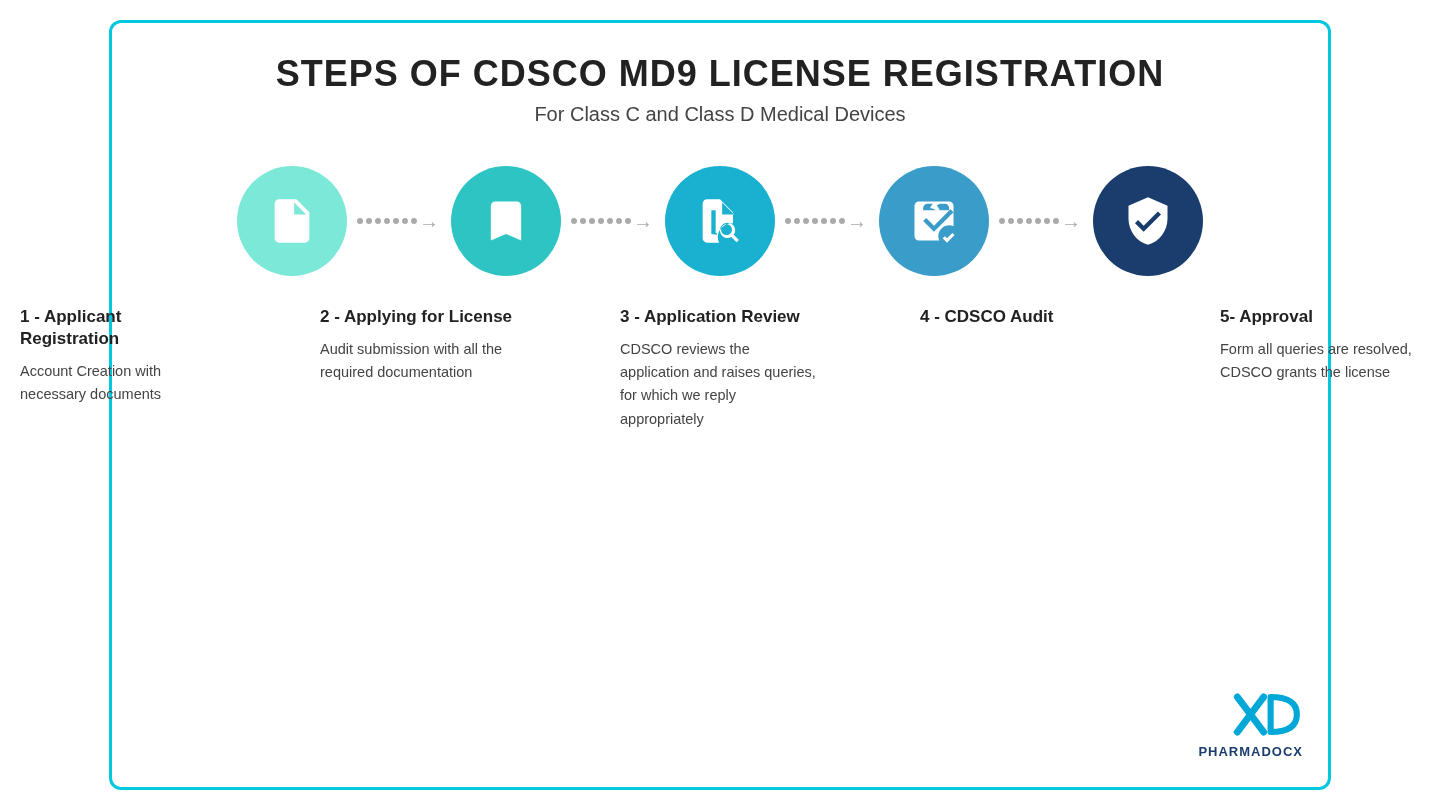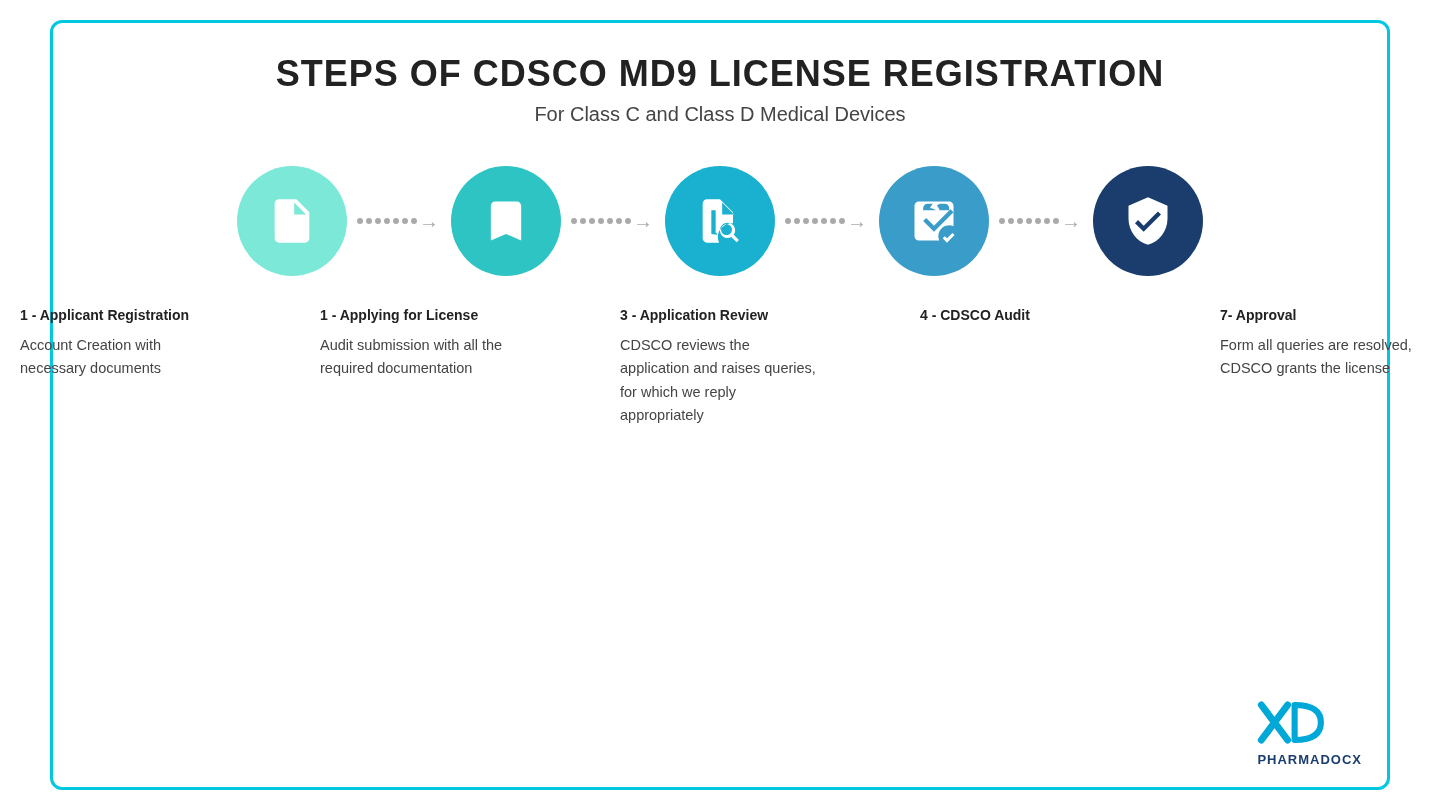--- a/index.html
+++ b/index.html
@@ -6,21 +6,21 @@
 
     body {
       width: 1440px;
       height: 810px;
       background: #ffffff;
       font-family: 'Arial', sans-serif;
       overflow: hidden;
     }
 
     .outer-border {
-      width: 1340px;
+      width: 1222px;
       height: 770px;
       margin: 20px auto;
       border: 3px solid #00c8e0;
       border-radius: 12px;
       background: #ffffff;
       display: flex;
       flex-direction: column;
       align-items: center;
       padding: 30px 40px 32px 40px;
       position: relative;
@@ -116,21 +116,21 @@
       flex-shrink: 0;
       padding: 0 10px;
     }
 
     .step-desc-gap {
       width: 80px;
       flex-shrink: 0;
     }
 
     .step-title {
-      font-size: 14px;
+      font-size: 17px;
       font-weight: 800;
       color: #222;
       margin-bottom: 10px;
       line-height: 1.3;
     }
 
     .step-text {
       font-size: 14.5px;
       color: #444;
       line-height: 1.6;
@@ -154,25 +154,25 @@
     }
 
     .footer-phone {
       font-size: 20px;
       font-weight: 700;
       color: #00a8c8;
     }
 
     .logo-area {
       position: absolute;
-      bottom: 20px;
+      bottom: 28px;
       right: 25px;
       display: flex;
       flex-direction: column;
-      align-items: flex-start;
+      align-items: flex-end;
     }
 
     .logo-icon {
       width: 70px;
       height: 55px;
     }
 
     .logo-text {
       font-size: 13px;
       font-weight: 700;
@@ -280,41 +280,41 @@
   <div class="descriptions-row">
 
     <div class="step-desc">
       <div class="step-title">1 - Applicant Registration</div>
       <div class="step-text">Account Creation with necessary documents</div>
     </div>
 
     <div class="step-desc-gap"></div>
 
     <div class="step-desc">
-      <div class="step-title">1 - Applying for License</div>
+      <div class="step-title">2 - Applying for License</div>
       <div class="step-text">Audit submission with all the required documentation</div>
     </div>
 
     <div class="step-desc-gap"></div>
 
     <div class="step-desc">
       <div class="step-title">3 - Application Review</div>
       <div class="step-text">CDSCO reviews the application and raises queries, for which we reply appropriately</div>
     </div>
 
     <div class="step-desc-gap"></div>
 
     <div class="step-desc">
       <div class="step-title">4 - CDSCO Audit</div>
     </div>
 
     <div class="step-desc-gap"></div>
 
     <div class="step-desc">
-      <div class="step-title">7- Approval</div>
+      <div class="step-title">5- Approval</div>
       <div class="step-text">Form all queries are resolved, CDSCO grants the license</div>
     </div>
 
   </div>
 
 
   <div class="logo-area">
     <svg class="logo-icon" viewBox="0 0 80 60" xmlns="http://www.w3.org/2000/svg">
 
       <g transform="translate(0, 5)">

